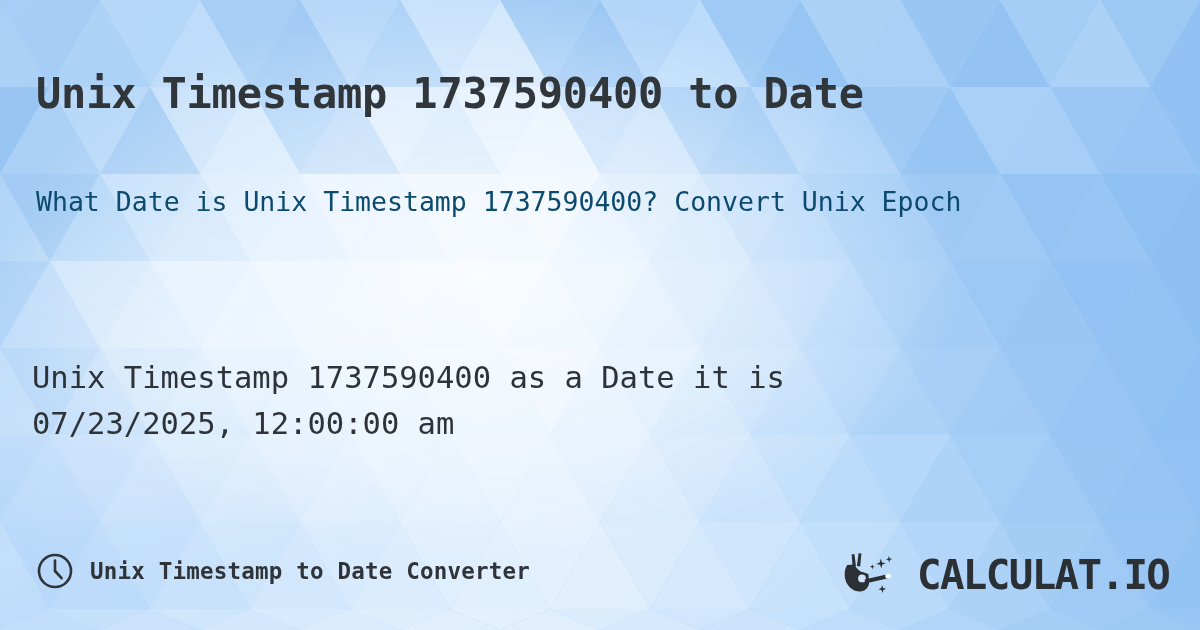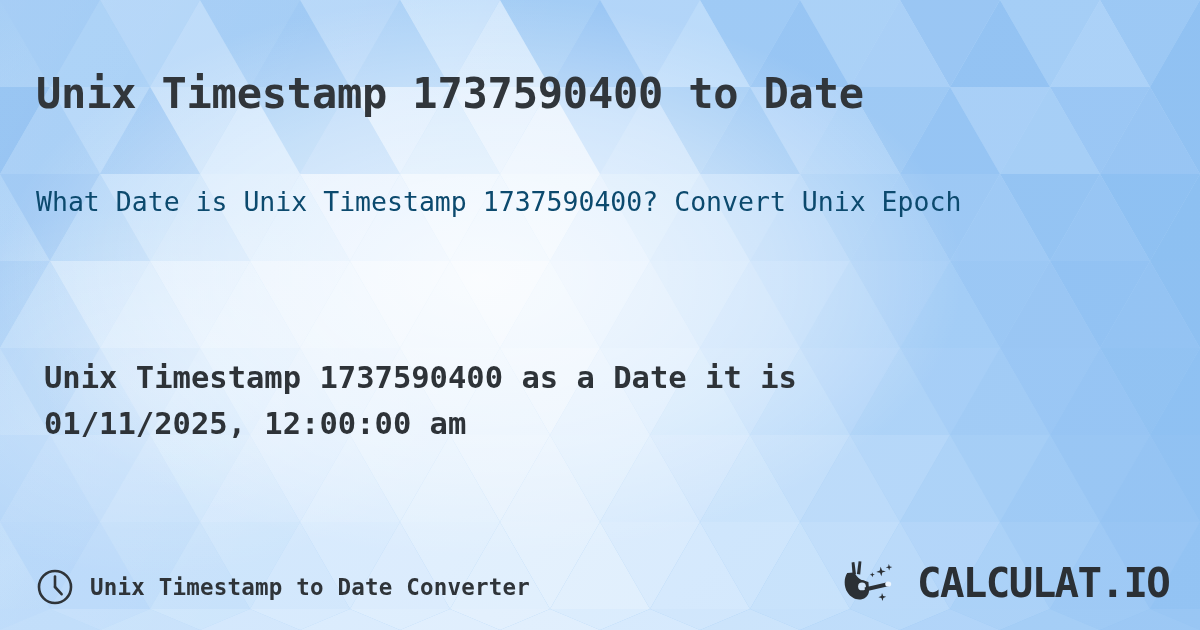--- a/index.html
+++ b/index.html
@@ -68,38 +68,38 @@
     top: 181px;
     width: 1110px;
     font-size: 26.5px;
     line-height: 41px;
     font-weight: normal;
     color: #0c4a6e;
   }
 
   #result {
     position: absolute;
-    left: 44px;
+    left: 32px;
     top: 355px;
     width: 1110px;
     font-size: 30.5px;
     line-height: 46px;
-    font-weight: bold;
+    font-weight: normal;
     color: #2e3338;
   }
 
   
   #footer {
     position: absolute;
     left: 36px;
     right: 36px;
     top: 552px;
     height: 54px;
     display: flex;
-    align-items: flex-end;
+    align-items: flex-start;
     justify-content: space-between;
   }
 
   #footer-left {
     display: flex;
     align-items: center;
     gap: 16px;
   }
   #clock-icon { display: block; flex: none; }
   #footer-label {
@@ -357,21 +357,21 @@
   <div id="content">
 
     <h1 id="page-title">Unix Timestamp 1737590400 to Date</h1>
 
     <div id="description">
       <div>What Date is Unix Timestamp 1737590400? Convert Unix Epoch</div>
     </div>
 
     <div id="result">
       <div>Unix Timestamp 1737590400 as a Date it is</div>
-      <div>01/11/2025, 12:00:00 am</div>
+      <div>07/23/2025, 12:00:00 am</div>
     </div>
 
     <div id="footer">
 
       <div id="footer-left">
         <svg id="clock-icon" width="38" height="38" viewBox="0 0 38 38" aria-hidden="true">
           <circle cx="19" cy="19" r="16" fill="none" stroke="#2f3439" stroke-width="2.6"></circle>
           <line x1="19" y1="19" x2="19" y2="8.5" stroke="#2f3439" stroke-width="2.6" stroke-linecap="round"></line>
           <line x1="19" y1="19" x2="25.6" y2="26.2" stroke="#2f3439" stroke-width="2.6" stroke-linecap="round"></line>
         </svg>

